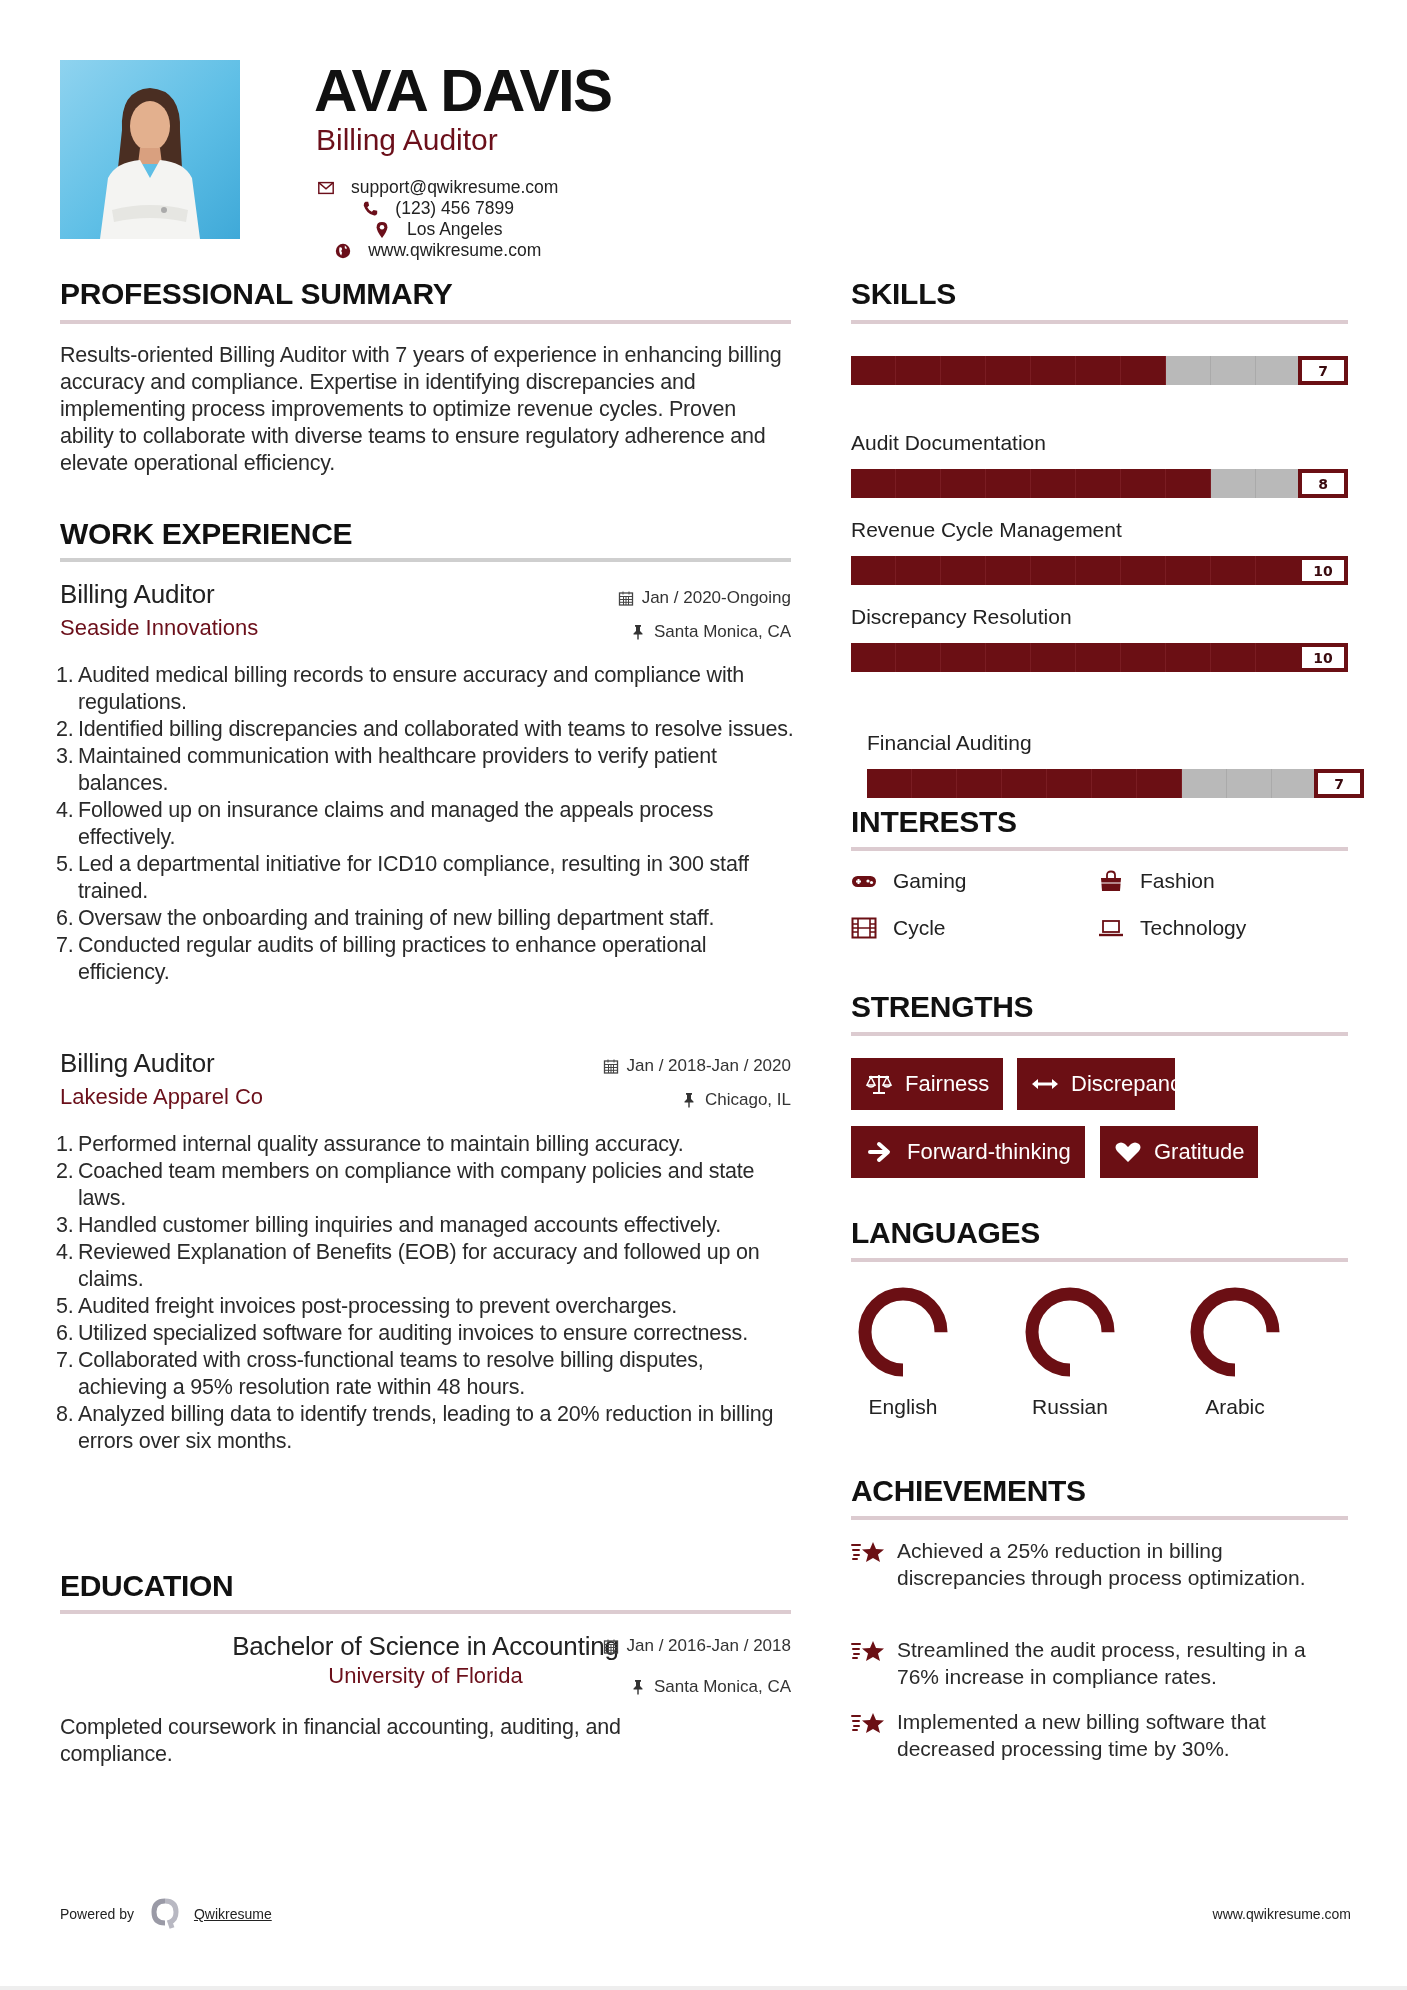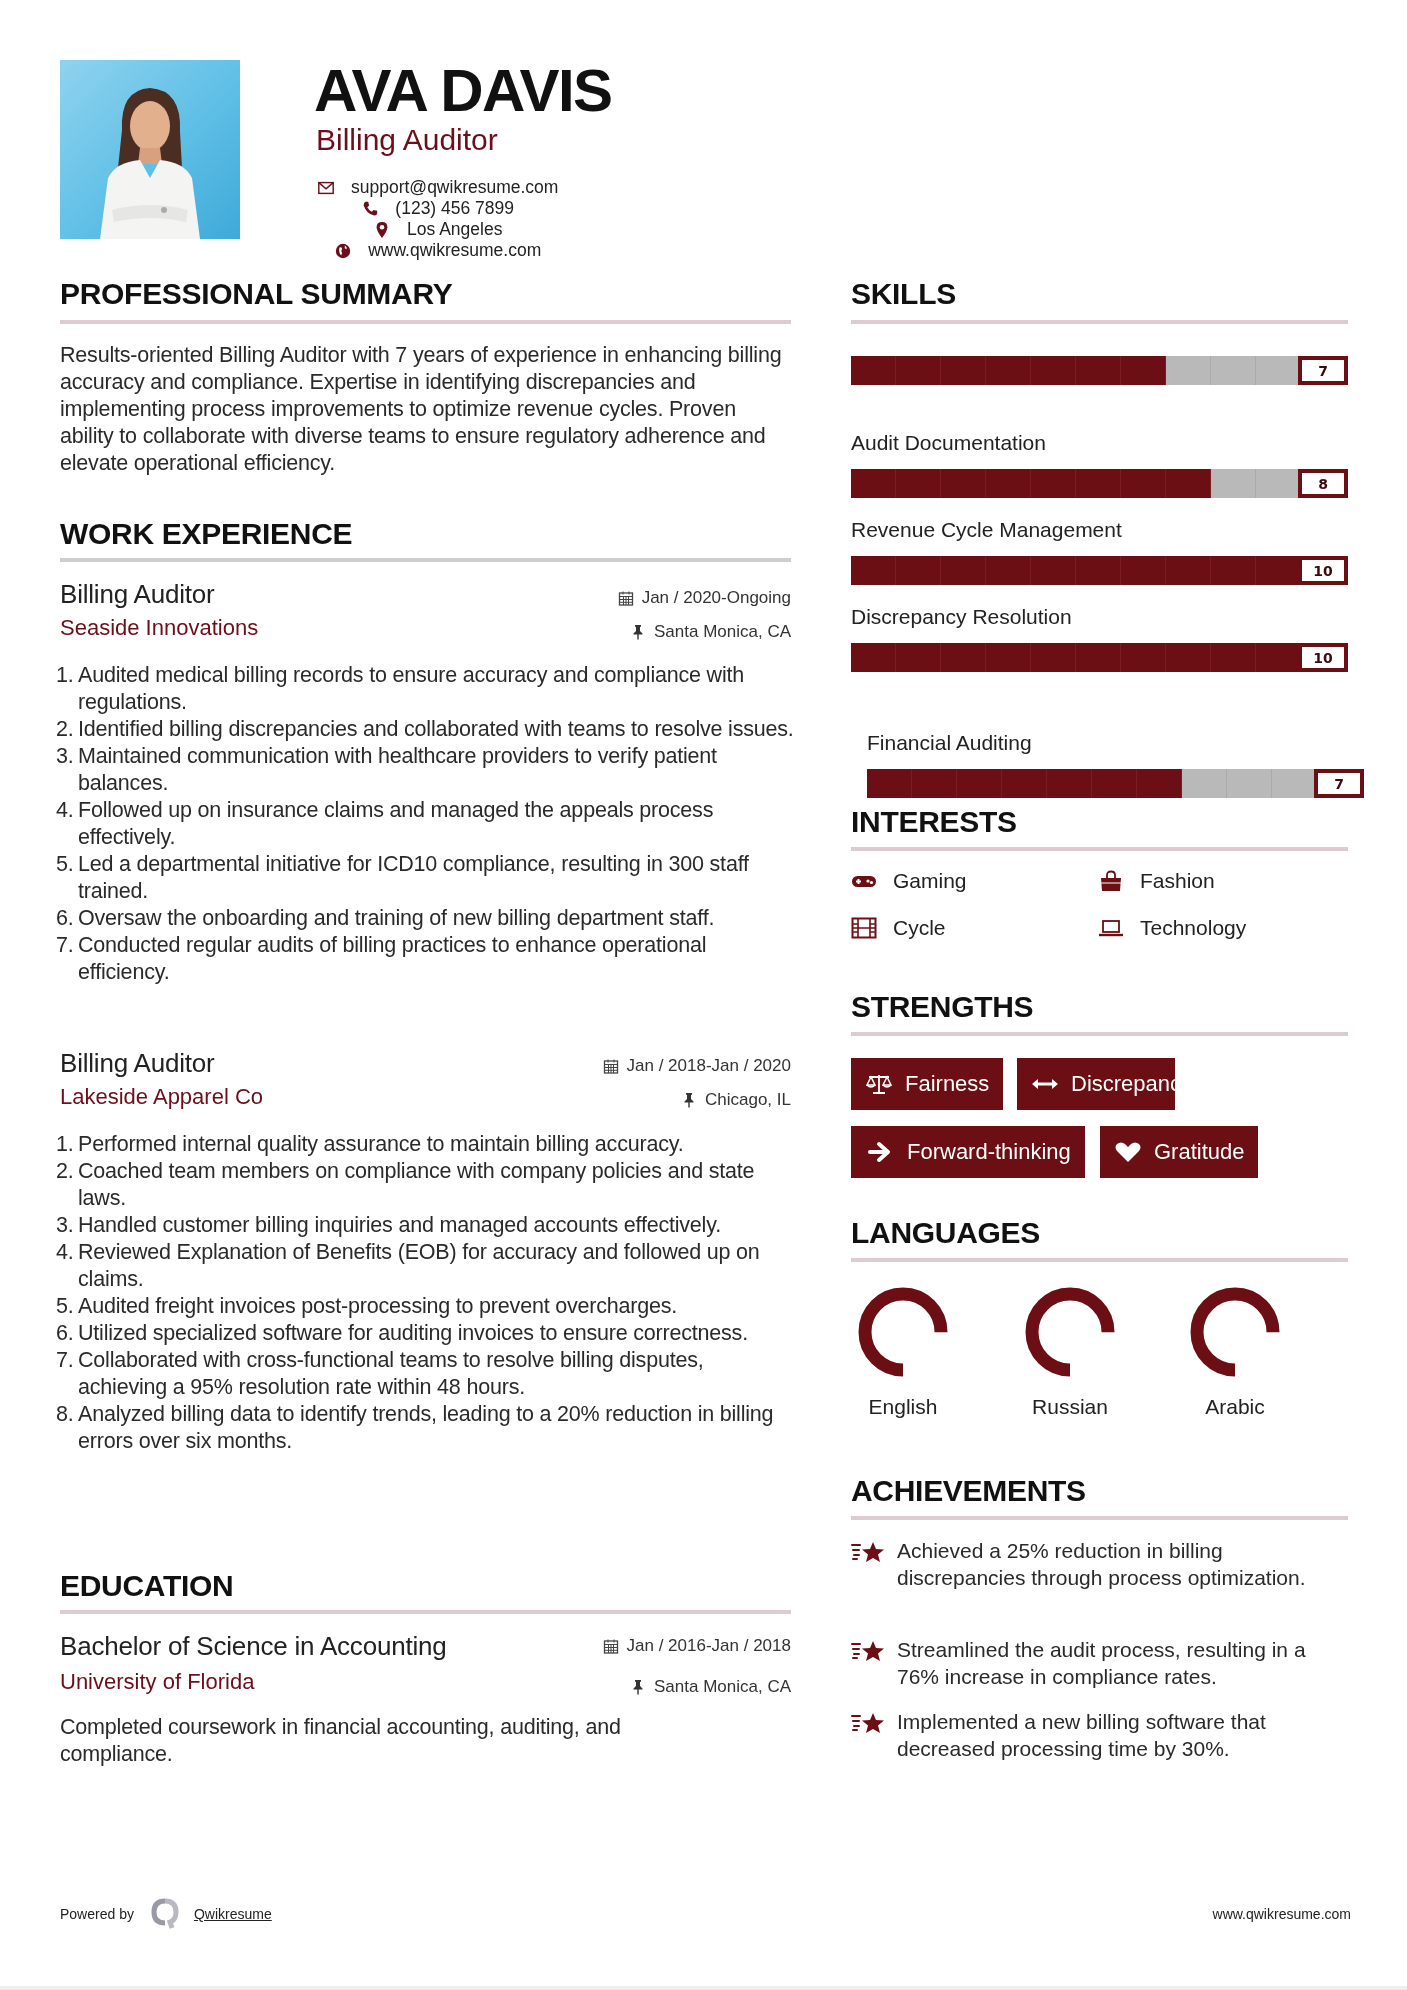--- a/index.html
+++ b/index.html
@@ -192,23 +192,23 @@
     <li><span class="num">5.</span><span>Audited freight invoices post-processing to prevent overcharges.</span></li>
     <li><span class="num">6.</span><span>Utilized specialized software for auditing invoices to ensure correctness.</span></li>
     <li><span class="num">7.</span><span>Collaborated with cross-functional teams to resolve billing disputes, achieving a 95% resolution rate within 48 hours.</span></li>
     <li><span class="num">8.</span><span>Analyzed billing data to identify trends, leading to a 20% reduction in billing errors over six months.</span></li>
   </ol>
 </div>
 
 <div class="abs col-left sec-h" style="top:1568px;">EDUCATION</div>
 <div class="abs col-left rule" style="top:1610px;"></div>
 <div class="abs col-left" style="top:1630px;">
-  <div style="position:relative; height:78px;">
+  <div style="position:relative; height:78px;text-align:center;">
     <div class="entry-title">Bachelor of Science in Accounting</div>
-    <div class="entry-org" style="margin-top:6px;">University of Florida</div>
+    <div class="entry-org" style="margin-top:0;">University of Florida</div>
     <div class="entry-meta" style="position:absolute; right:0; top:5px;">
       <span class="mi">
           <svg viewBox="0 0 16 16">
             <rect x="1.5" y="3" width="13" height="12" fill="none" stroke="#444" stroke-width="1.3"></rect>
             <path d="M1.5 6.5 H14.5 M5 1.5 V4.5 M11 1.5 V4.5 M1.5 9.5 H14.5 M1.5 12.3 H14.5 M5.5 6.5 V15 M8 6.5 V15 M10.5 6.5 V15" stroke="#444" stroke-width="1"></path>
           </svg>
         </span>
       <span>Jan / 2016-Jan / 2018</span>
     </div>
     <div class="entry-meta" style="position:absolute; right:0; top:46px;">

